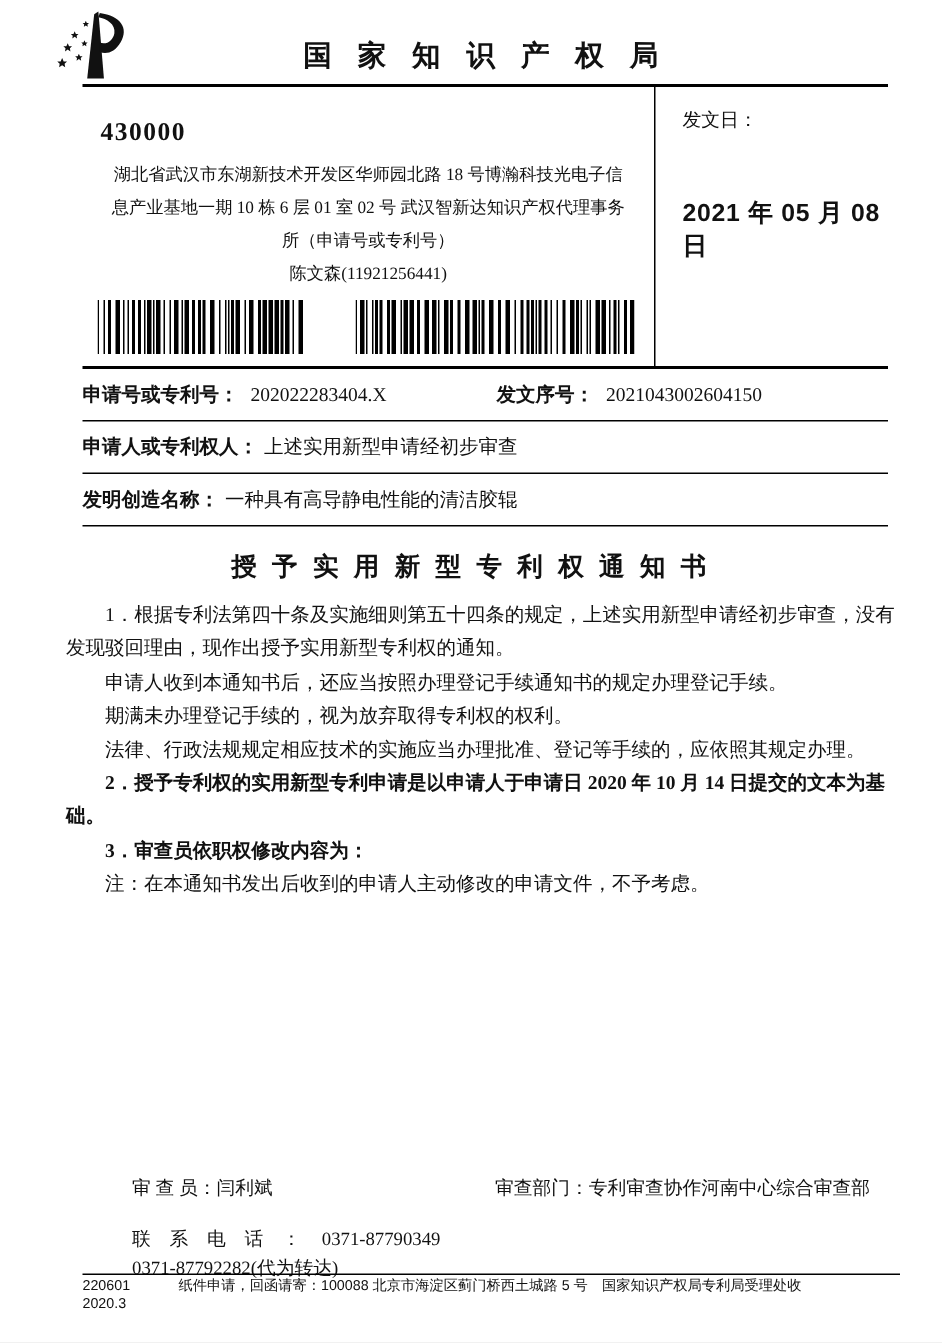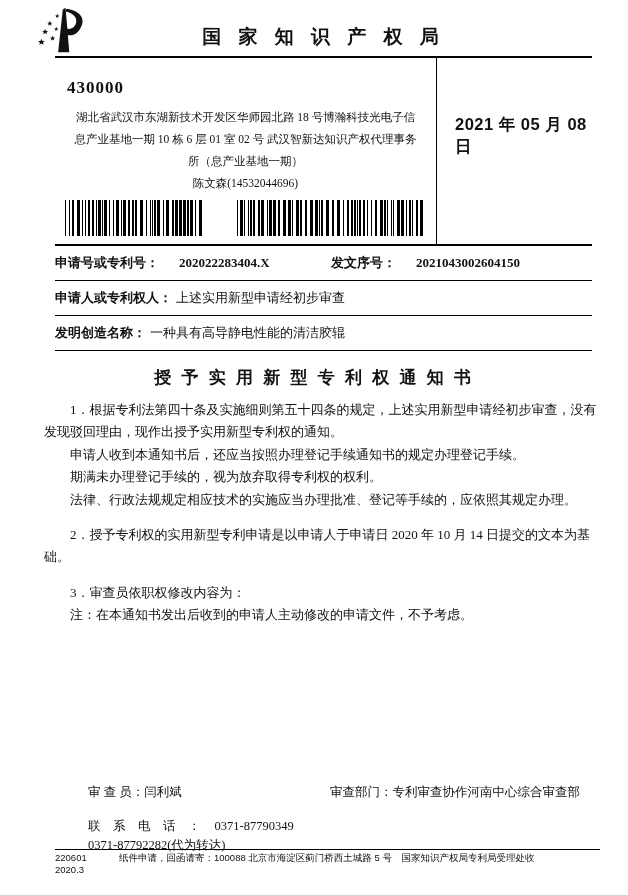--- a/index.html
+++ b/index.html
@@ -56,36 +56,36 @@
   }
   
   .info-rows{margin:0 36px 0 55px;font-size:13px;}
   .info-row{
     position:relative;
     height:34px;
     display:flex;align-items:center;
     border-bottom:1px solid #000;
   }
   .info-row .lbl{font-weight:bold;}
-  .val-strong{font-weight:bold;margin-left:20px;}
+  .val-strong{font-weight:normal;margin-left:8px;}
   .val{margin-left:4px;}
   .cell-right{position:absolute;left:276px;top:0;height:100%;display:flex;align-items:center;}
   
   .notice-title{
     margin-top:15px;
     text-align:center;
     font-size:17px;font-weight:bold;
     letter-spacing:3px;
   }
   .body-text{
     margin:10px 28px 0 44px;
     font-size:13px;line-height:22.4px;
   }
   .para{text-indent:2em;margin:0;}
-  .gap-before{margin-top:13px;}
+  .gap-before{font-weight:bold;}
   
   .signoff{position:absolute;left:88px;right:30px;top:784px;font-size:12.5px;}
   .signoff-row{position:relative;height:20px;}
   .dept{position:absolute;left:242px;top:0;white-space:nowrap;}
   .phone-row{margin-top:14px;}
   .phone-val{margin-left:14px;}
   .phone2{margin-top:2px;}
   
   .footer{
     position:absolute;left:55px;right:28px;top:849px;
@@ -119,22 +119,22 @@
     </svg>
     <div class="agency-title">国 家 知 识 产 权 局</div>
   </div>
 
   <div class="addr-box">
     <div class="addr-left">
       <div class="postal">430000</div>
       <div class="addr-lines">
         <div>湖北省武汉市东湖新技术开发区华师园北路 18 号博瀚科技光电子信</div>
         <div>息产业基地一期 10 栋 6 层 01 室 02 号  武汉智新达知识产权代理事务</div>
-        <div>所（息产业基地一期）</div>
-        <div>陈文森(14532044696)</div>
+        <div>所（申请号或专利号）</div>
+        <div>陈文森(11921256441)</div>
       </div>
       <div class="barcodes">
         <div class="barcode barcode-left">
             <i style="width:1px"></i>
             <b style="width:3px"></b>
             <i style="width:1px"></i>
             <b style="width:2px"></b>
             <i style="width:2px"></i>
             <b style="width:3px"></b>
             <i style="width:3px"></i>
@@ -295,20 +295,21 @@
             <b style="width:1px"></b>
             <i style="width:1px"></i>
             <b style="width:3px"></b>
             <i style="width:2px"></i>
             <b style="width:2px"></b>
             <i style="width:3px"></i>
           </div>
       </div>
     </div>
     <div class="addr-right">
+      <div class="issue-label">发文日：</div>
       <div class="issue-date">2021 年 05 月 08 日</div>
     </div>
   </div>
 
   <div class="info-rows">
     <div class="info-row">
       <span class="lbl">申请号或专利号：</span>
       <span class="val-strong">202022283404.X</span>
       <span class="cell-right">
         <span class="lbl">发文序号：</span>

